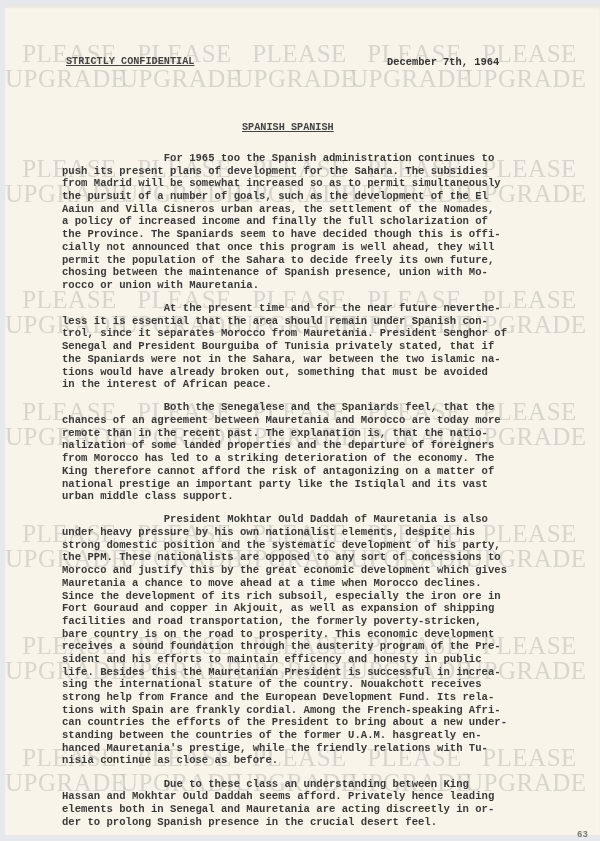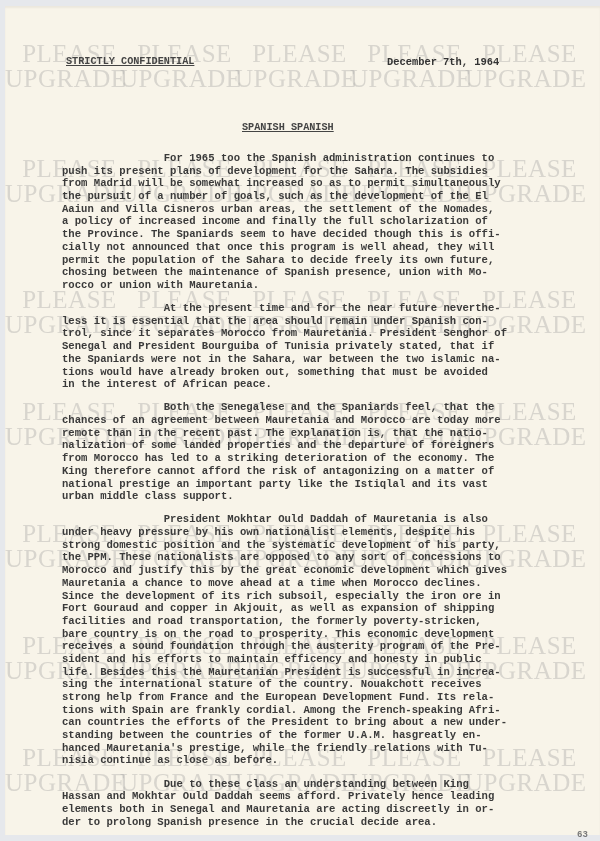--- a/index.html
+++ b/index.html
@@ -51,21 +51,21 @@
 <div class="doc">
   <div class="hdr-left">STRICTLY CONFIDENTIAL</div>
   <div class="hdr-right">December 7th, 1964</div>
   <div class="title">SPANISH SPANISH</div>
 
   <div class="body-text" id="body-text">
       <div class="para"><span class="line">                For 1965 too the Spanish administration continues to</span><span class="line">push its present plans of development for the Sahara. The subsidies</span><span class="line">from Madrid will be somewhat increased so as to permit simultaneously</span><span class="line">the pursuit of a number of goals, such as the development of the El</span><span class="line">Aaiun and Villa Cisneros urban areas, the settlement of the Nomades,</span><span class="line">a policy of increased income and finally the full scholarization of</span><span class="line">the Province. The Spaniards seem to have decided though this is offi-</span><span class="line">cially not announced that once this program is well ahead, they will</span><span class="line">permit the population of the Sahara to decide freely its own future,</span><span class="line">chosing between the maintenance of Spanish presence, union with Mo-</span><span class="line">rocco or union with Mauretania.</span></div>
       <div class="para"><span class="line">                At the present time and for the near future neverthe-</span><span class="line">less it is essential that the area should remain under Spanish con-</span><span class="line">trol, since it separates Morocco from Mauretania. President Senghor of</span><span class="line">Senegal and President Bourguiba of Tunisia privately stated, that if</span><span class="line">the Spaniards were not in the Sahara, war between the two islamic na-</span><span class="line">tions would have already broken out, something that must be avoided</span><span class="line">in the interest of African peace.</span></div>
       <div class="para"><span class="line">                Both the Senegalese and the Spaniards feel, that the</span><span class="line">chances of an agreement between Mauretania and Morocco are today more</span><span class="line">remote than in the recent past. The explanation is, that the natio-</span><span class="line">nalization of some landed properties and the departure of foreigners</span><span class="line">from Morocco has led to a striking deterioration of the economy. The</span><span class="line">King therefore cannot afford the risk of antagonizing on a matter of</span><span class="line">national prestige an important party like the Istiqlal and its vast</span><span class="line">urban middle class support.</span></div>
       <div class="para"><span class="line">                President Mokhtar Ould Daddah of Mauretania is also</span><span class="line">under heavy pressure by his own nationalist elements, despite his</span><span class="line">strong domestic position and the systematic development of his party,</span><span class="line">the PPM. These nationalists are opposed to any sort of concessions to</span><span class="line">Morocco and justify this by the great economic development which gives</span><span class="line">Mauretania a chance to move ahead at a time when Morocco declines.</span><span class="line">Since the development of its rich subsoil, especially the iron ore in</span><span class="line">Fort Gouraud and copper in Akjouit, as well as expansion of shipping</span><span class="line">facilities and road transportation, the formerly poverty-stricken,</span><span class="line">bare country is on the road to prosperity. This economic development</span><span class="line">receives a sound foundation through the austerity program of the Pre-</span><span class="line">sident and his efforts to maintain efficency and honesty in public</span><span class="line">life. Besides this the Mauretanian President is successful in increa-</span><span class="line">sing the international stature of the country. Nouakchott receives</span><span class="line">strong help from France and the European Development Fund. Its rela-</span><span class="line">tions with Spain are frankly cordial. Among the French-speaking Afri-</span><span class="line">can countries the efforts of the President to bring about a new under-</span><span class="line">standing between the countries of the former U.A.M. hasgreatly en-</span><span class="line">hanced Mauretania's prestige, while the friendly relations with Tu-</span><span class="line">nisia continue as close as before.</span></div>
-      <div class="para"><span class="line">                Due to these class an understanding between King</span><span class="line">Hassan and Mokhtar Ould Daddah seems afford. Privately hence leading</span><span class="line">elements both in Senegal and Mauretania are acting discreetly in or-</span><span class="line">der to prolong Spanish presence in the crucial decide area.</span></div>
+      <div class="para"><span class="line">                Due to these class an understanding between King</span><span class="line">Hassan and Mokhtar Ould Daddah seems afford. Privately hence leading</span><span class="line">elements both in Senegal and Mauretania are acting discreetly in or-</span><span class="line">der to prolong Spanish presence in the crucial desert feel.</span></div>
     </div>
 
   <div class="page-num">63</div>
 </div>
 
 <div class="watermark" id="watermark">
     <div class="wm-row " style="top: 40px;"><span>PLEASE</span><span>PLEASE</span><span>PLEASE</span><span>PLEASE</span><span>PLEASE</span></div>
     <div class="wm-row up" style="top: 65px;"><span>UPGRADE</span><span>UPGRADE</span><span>UPGRADE</span><span>UPGRADE</span><span>UPGRADE</span></div>
     <div class="wm-row " style="top: 155px;"><span>PLEASE</span><span>PLEASE</span><span>PLEASE</span><span>PLEASE</span><span>PLEASE</span></div>
     <div class="wm-row up" style="top: 180px;"><span>UPGRADE</span><span>UPGRADE</span><span>UPGRADE</span><span>UPGRADE</span><span>UPGRADE</span></div>

